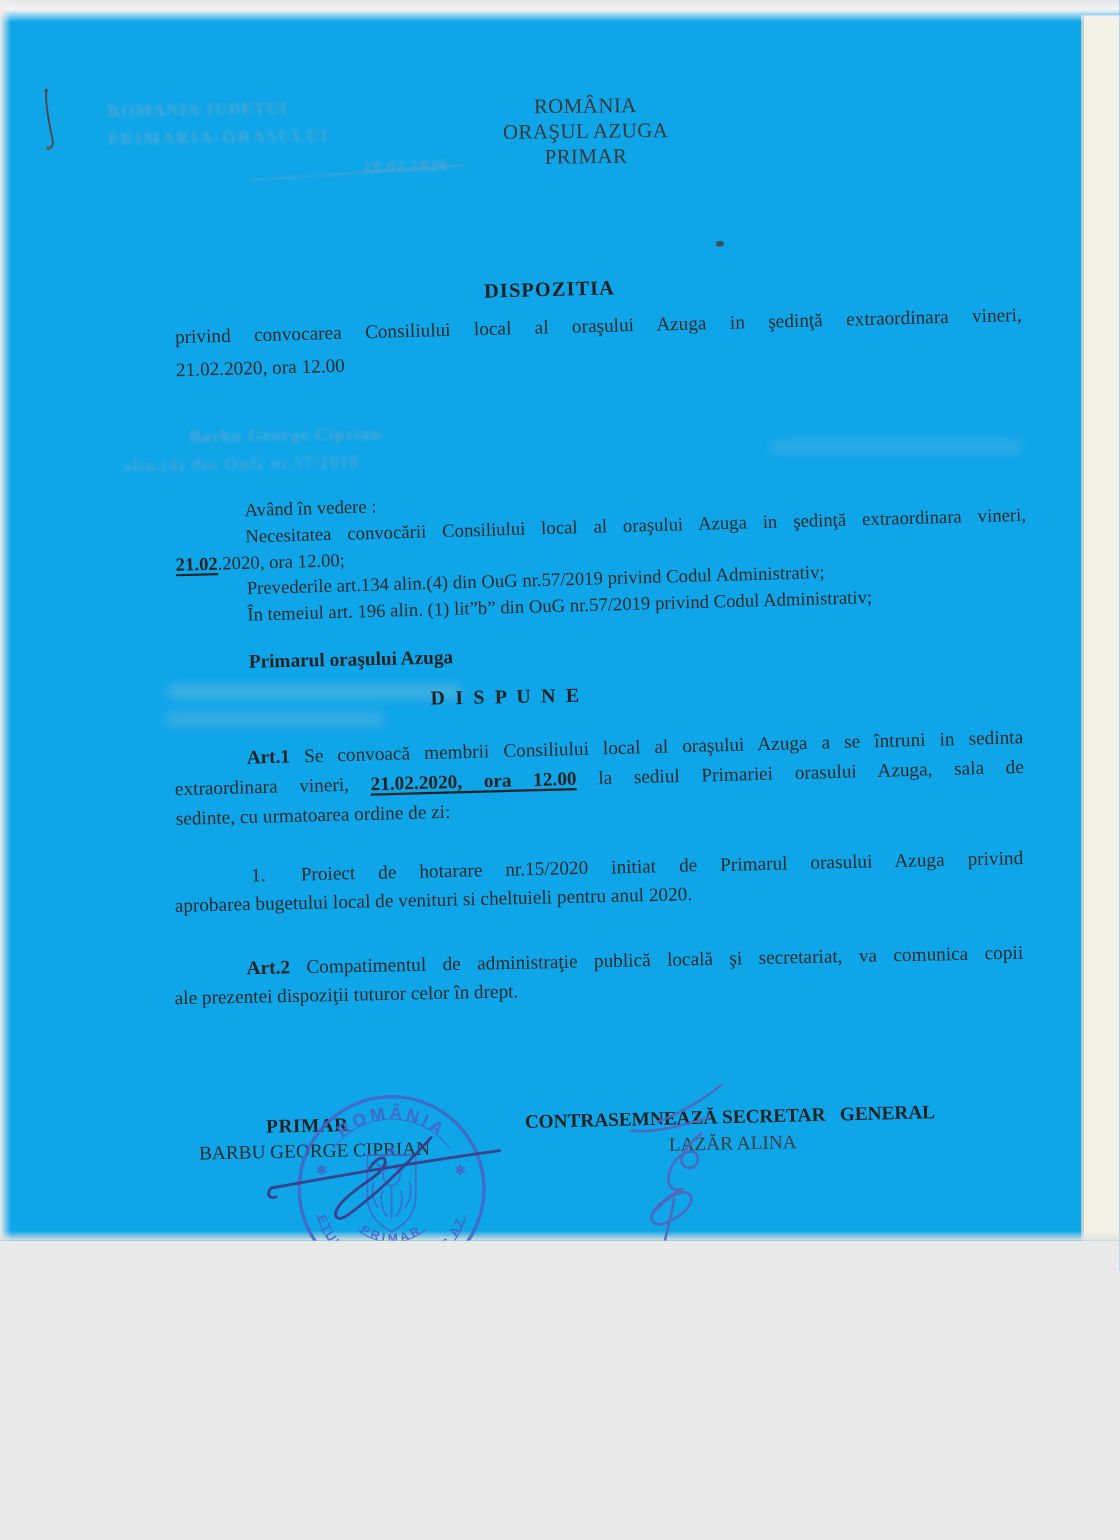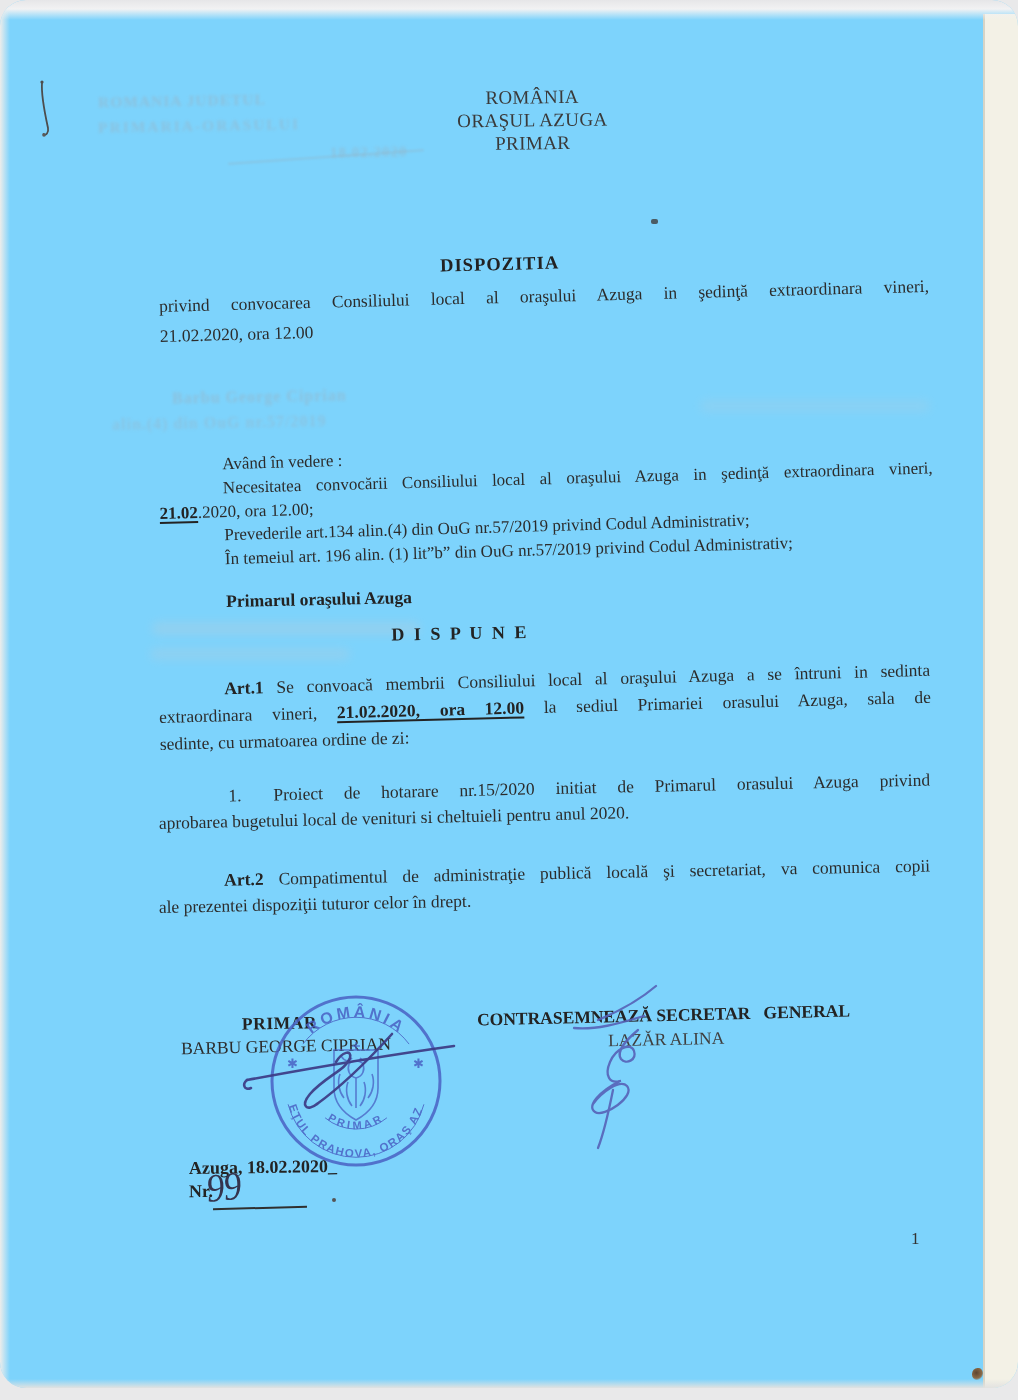--- a/index.html
+++ b/index.html
@@ -1,17 +1,17 @@
 <!DOCTYPE html>
 <html><head>
 <meta charset="utf-8">
 <style>
   html,body{margin:0;padding:0;background:#e9e9ea;}
-  #page{position:relative;width:1018px;height:1388px;background:#7dd3fc;overflow:hidden;
-        font-family:"Liberation Serif","DejaVu Serif",serif;color:#2c2c2c;border-radius:26px;}
+  #page{position:relative;width:1018px;height:1128px;background:#0ea5e9;overflow:hidden;
+        font-family:"Liberation Serif","DejaVu Serif",serif;color:#2c2c2c;}
   .blk{position:absolute;}
   .just{text-align:justify;text-align-last:justify;}
   .pre{white-space:pre;}
   .b{font-weight:bold;color:#232323;}
   .bu{font-weight:bold;color:#232323;text-decoration:underline;text-decoration-thickness:2px;text-underline-offset:3px;}
   .sp{display:inline-block;height:1px;}
 
   
   .top-grad{position:absolute;left:0;top:0;width:1018px;height:20px;
      background:linear-gradient(180deg,#e6e6e8 0%,#f2f2f3 45%,rgba(251,251,249,0) 100%);}

